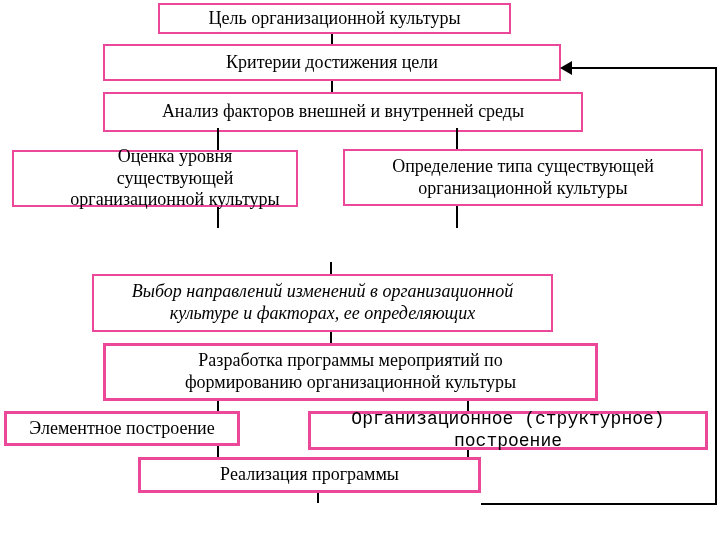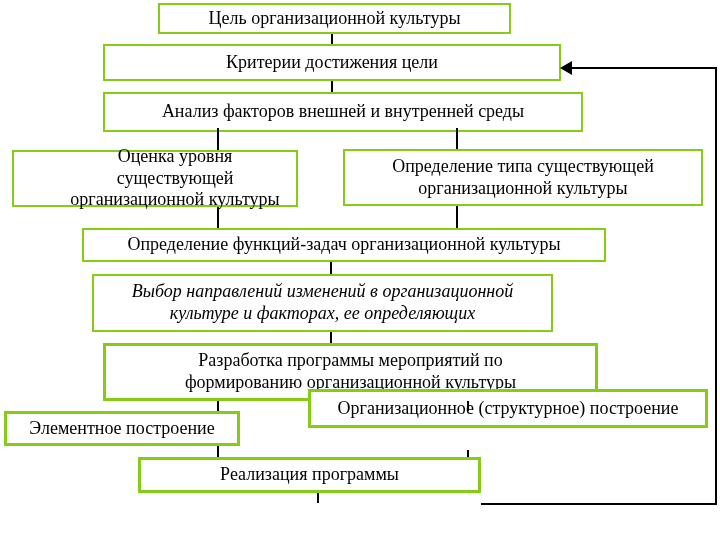--- a/index.html
+++ b/index.html
@@ -9,21 +9,21 @@
     width: 720px;
     height: 539px;
     background: #ffffff;
     font-family: "Liberation Serif", "DejaVu Serif", serif;
     color: #000000;
     overflow: hidden;
   }
   .node {
     position: absolute;
     box-sizing: border-box;
-    border: 2px solid #84cc16;
+    border: 2px solid #ec4899;
     background: #ffffff;
     display: flex;
     align-items: center;
     justify-content: center;
     text-align: center;
     font-size: 18px;
     line-height: 1.2;
     white-space: pre-line;
     padding: 0 4px;
   }
@@ -34,21 +34,21 @@
   
   #node-goal           { left:158px; top:3px;   width:353px; height:31px; }
   #node-criteria       { left:103px; top:44px;  width:458px; height:37px; }
   #node-analysis       { left:103px; top:92px;  width:480px; height:40px; }
   #node-level          { left:12px;  top:150px; width:286px; height:57px;padding-left:44px; }
   #node-type           { left:343px; top:149px; width:360px; height:57px; }
   #node-functions      { left:82px;  top:228px; width:524px; height:34px; }
   #node-directions     { left:92px;  top:274px; width:461px; height:58px;font-style:italic; }
   #node-program        { left:103px; top:343px; width:495px; height:58px; border-width:3px; }
   #node-elemental      { left:4px;   top:411px; width:236px; height:35px; border-width:3px; }
-  #node-organizational { left:308px; top:389px; width:400px; height:39px; border-width:3px; }
+  #node-organizational { left:308px; top:411px; width:400px; height:39px; border-width:3px;font-family:Liberation Mono, monospace; }
   #node-implementation { left:138px; top:457px; width:343px; height:36px; border-width:3px; }
   #node-control        { left:138px; top:503px; width:343px; height:34px; border-width:3px; }
   
   #edge-goal-criteria            { left:331px; top:34px;  width:2px; height:10px; }
   #edge-criteria-analysis        { left:331px; top:81px;  width:2px; height:11px; }
   #edge-analysis-level           { left:217px; top:128px; width:2px; height:22px; }
   #edge-analysis-type            { left:456px; top:128px; width:2px; height:21px; }
   #edge-level-functions          { left:217px; top:207px; width:2px; height:21px; }
   #edge-type-functions           { left:456px; top:206px; width:2px; height:22px; }
   #edge-functions-directions     { left:330px; top:262px; width:2px; height:12px; }
@@ -76,21 +76,20 @@
 
 <div id="canvas">
 
   <div class="node" id="node-goal">Цель организационной культуры</div>
   <div class="node" id="node-criteria">Критерии достижения цели</div>
   <div class="node" id="node-analysis">Анализ факторов внешней и внутренней среды</div>
   <div class="node" id="node-level">Оценка уровня существующей
 организационной культуры</div>
   <div class="node" id="node-type">Определение типа существующей
 организационной культуры</div>
-  <div class="node" id="node-functions">Определение функций-задач организационной культуры</div>
   <div class="node" id="node-directions">Выбор направлений изменений в организационной
 культуре и факторах, ее определяющих</div>
   <div class="node" id="node-program">Разработка программы мероприятий по
 формированию организационной культуры</div>
   <div class="node" id="node-elemental">Элементное построение</div>
   <div class="node" id="node-organizational">Организационное (структурное) построение</div>
   <div class="node" id="node-implementation">Реализация программы</div>
 
   <div class="edge" id="edge-goal-criteria"></div>
   <div class="edge" id="edge-criteria-analysis"></div>

